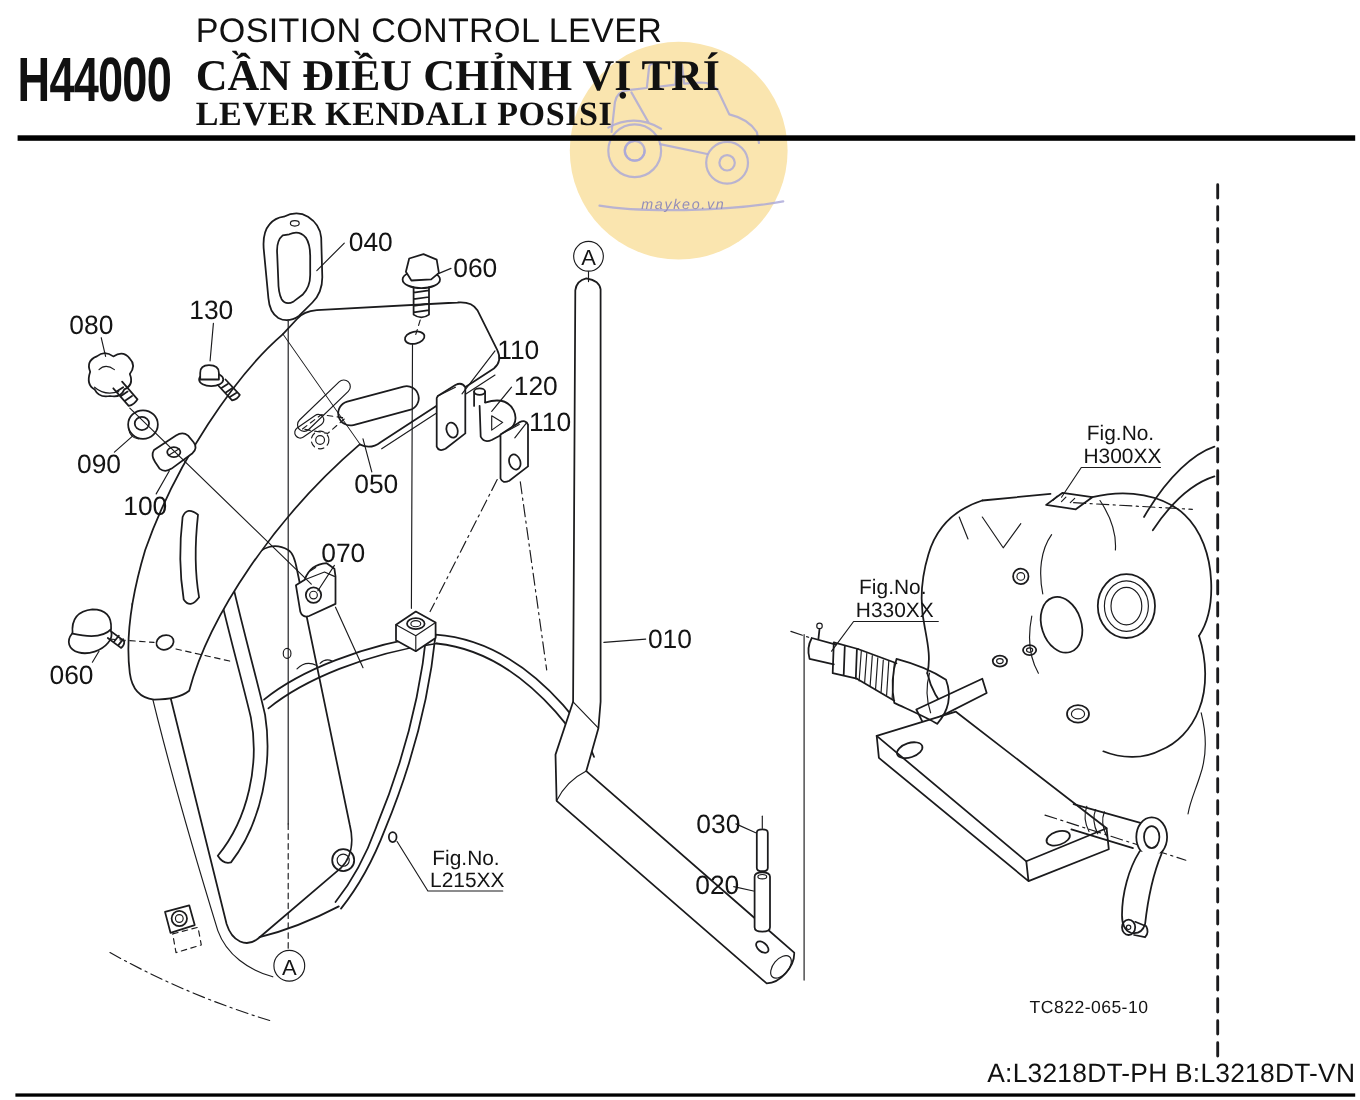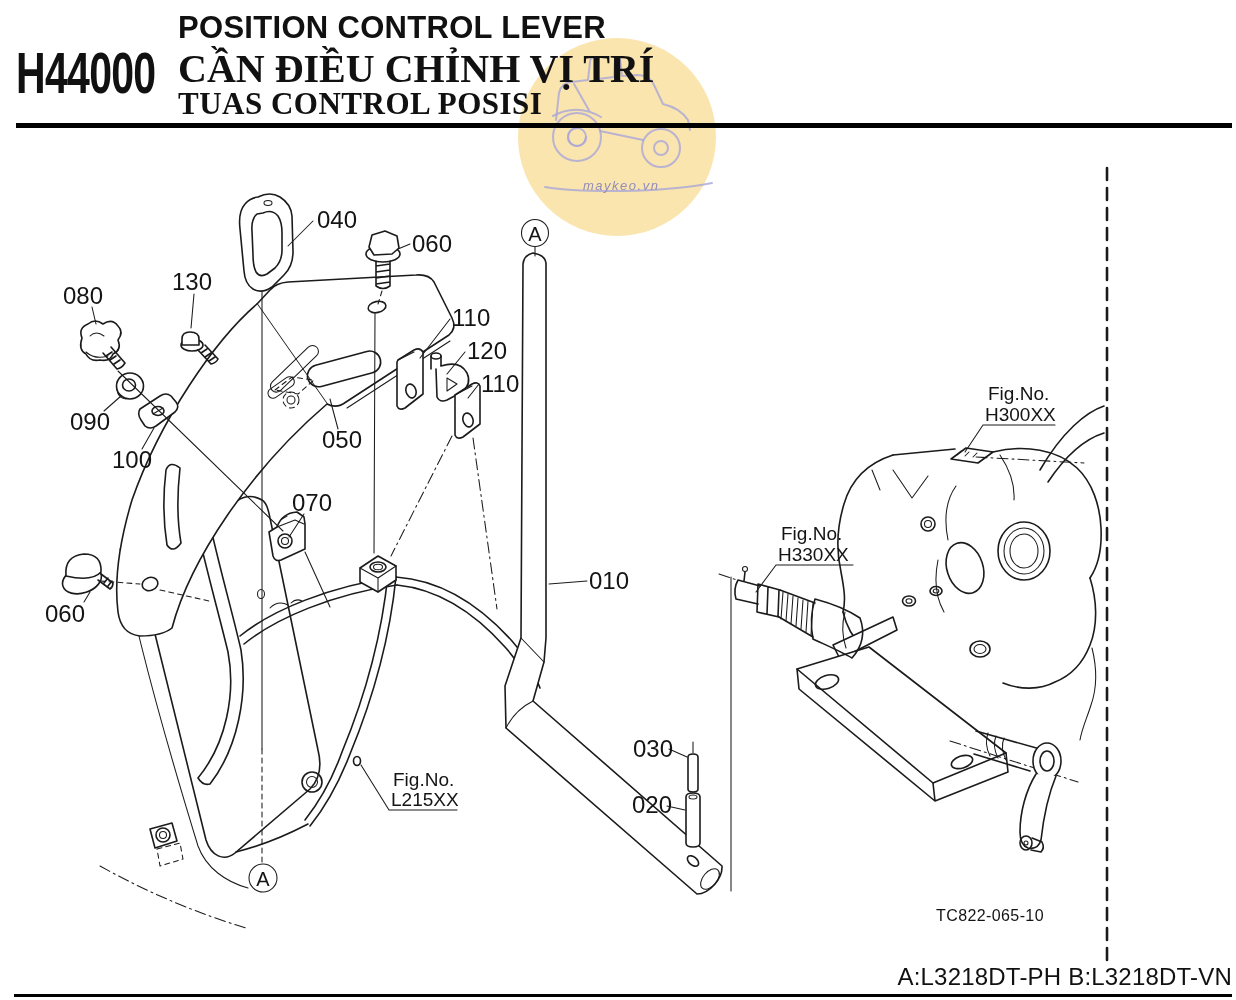--- a/index.html
+++ b/index.html
@@ -2,21 +2,21 @@
 <html><head>
 <meta charset="utf-8">
 <style>
   html,body{margin:0;padding:0}
   body{width:1236px;height:1000px;position:relative;background:#fff;
        font-family:"Liberation Sans",sans-serif;color:#111;overflow:hidden}
   .abs{position:absolute}
   .hdr{z-index:3;white-space:nowrap}
   #sec-code{left:16px;top:40px;font-size:57px;font-weight:bold;
             transform:scaleX(.72);transform-origin:left top;letter-spacing:-1px}
-  #title-en{left:178px;top:10px;font-size:31px;font-weight:bold;letter-spacing:.3px}
+  #title-en{left:178px;top:10px;font-size:31px;font-weight:normal;letter-spacing:.3px}
   #title-vi{left:178px;top:45px;font-family:"Liberation Serif",serif;font-size:40px;font-weight:bold}
   #title-id{left:178px;top:86px;font-family:"Liberation Serif",serif;font-size:31px;font-weight:bold;letter-spacing:.5px}
   #rule-top{left:16px;top:123px;width:1216px;height:5px;background:#000;z-index:3}
   #footer-models{right:4px;top:963px;font-size:24px;letter-spacing:.2px;z-index:3;white-space:nowrap}
   #rule-bottom{left:14px;top:994px;width:1218px;height:3px;background:#000;z-index:3}
   #diagram-svg{position:absolute;left:0;top:0;z-index:2}
   .ln{fill:none;stroke:#1b1b1d;stroke-width:1.6;stroke-linecap:round;stroke-linejoin:round}
   .lnf{fill:#fff;stroke:#1b1b1d;stroke-width:1.6;stroke-linejoin:round;stroke-linecap:round}
   .tn{stroke-width:1.05}
   .dsh{stroke-dasharray:5 4}
@@ -29,21 +29,21 @@
   .secl{font-size:20px;fill:#141414;text-anchor:middle}
   .wm{fill:none;stroke:#a9a6d8;stroke-width:2;opacity:.8;stroke-linecap:round;stroke-linejoin:round}
   .wmt{font-size:13px;font-style:italic;fill:#938db8;letter-spacing:1.5px}
 </style>
 </head>
 <body>
 
 <div class="abs hdr" id="sec-code">H44000</div>
 <div class="abs hdr" id="title-en">POSITION CONTROL LEVER</div>
 <div class="abs hdr" id="title-vi">CẦN ĐIỀU CHỈNH VỊ TRÍ</div>
-<div class="abs hdr" id="title-id">TUAS CONTROL POSISI</div>
+<div class="abs hdr" id="title-id">LEVER KENDALI POSISI</div>
 <div class="abs" id="rule-top"></div>
 
 <svg id="diagram-svg" width="1236" height="1000" viewBox="0 0 1236 1000">
 
   <g>
     <circle cx="617" cy="137" r="99" fill="#fae5af"></circle>
     <g>
       <path class="wm" d="M545,187 C580,193 660,193 712,183"></path>
       <circle class="wm" cx="577" cy="137" r="24"></circle>
       <circle class="wm" cx="577" cy="137" r="9"></circle>

